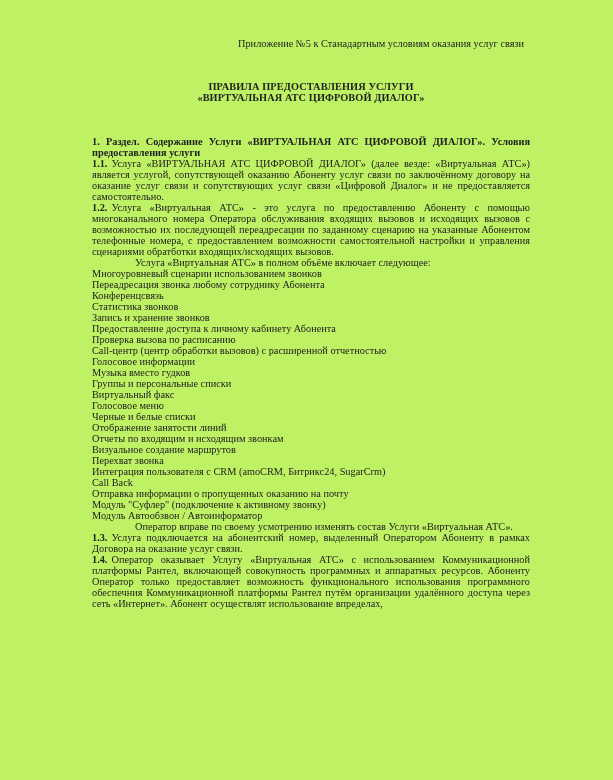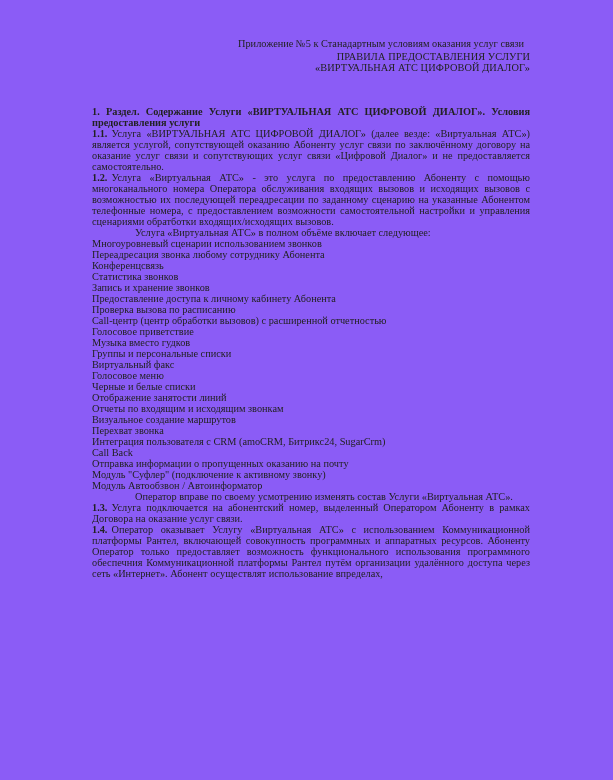--- a/index.html
+++ b/index.html
@@ -1,35 +1,35 @@
 <!DOCTYPE html>
 <html><head>
 <meta charset="utf-8">
 <style>
   html,body{margin:0;padding:0;background:#ffffff;}
   .page{
     position:relative;
     width:613px;height:780px;
     box-sizing:border-box;
-    background:#8b5cf6;
+    background:#bef264;
     padding:38px 83px 0 92px;
     font-family:"Liberation Serif","DejaVu Serif",serif;
     font-size:10.3px;
     line-height:11px;
     color:#222222;
     overflow:hidden;
   }
   .header-note{
     text-align:right;
     margin:0 6px 0 0;
   }
   .doc-title{
-    text-align:right;
-    font-weight:normal;
-    margin-top:2px;
+    text-align:center;
+    font-weight:bold;
+    margin-top:32px;
     letter-spacing:.1px;
   }
   .section-heading{
     margin-top:33px;
     font-weight:bold;
     text-align:justify;
   }
   p.clause{
     margin:0;
     text-align:justify;
@@ -75,21 +75,21 @@
   <div class="feature-list">
 
   <div class="feature-line">Многоуровневый сценарии использованием звонков</div>
       <div class="feature-line">Переадресация звонка любому сотруднику Абонента</div>
       <div class="feature-line">Конференцсвязь</div>
       <div class="feature-line">Статистика звонков</div>
       <div class="feature-line">Запись и хранение звонков</div>
       <div class="feature-line">Предоставление доступа к личному кабинету Абонента</div>
       <div class="feature-line">Проверка вызова по расписанию</div>
       <div class="feature-line">Call-центр (центр обработки вызовов) с расширенной отчетностью</div>
-      <div class="feature-line">Голосовое приветствие</div>
+      <div class="feature-line">Голосовое информации</div>
       <div class="feature-line">Музыка вместо гудков</div>
       <div class="feature-line">Группы и персональные списки</div>
       <div class="feature-line">Виртуальный факс</div>
       <div class="feature-line">Голосовое меню</div>
       <div class="feature-line">Черные и белые списки</div>
       <div class="feature-line">Отображение занятости линий</div>
       <div class="feature-line">Отчеты по входящим и исходящим звонкам</div>
       <div class="feature-line">Визуальное создание маршрутов</div>
       <div class="feature-line">Перехват звонка</div>
       <div class="feature-line">Интеграция пользователя с CRM (amoCRM, Битрикс24, SugarCrm)</div>

